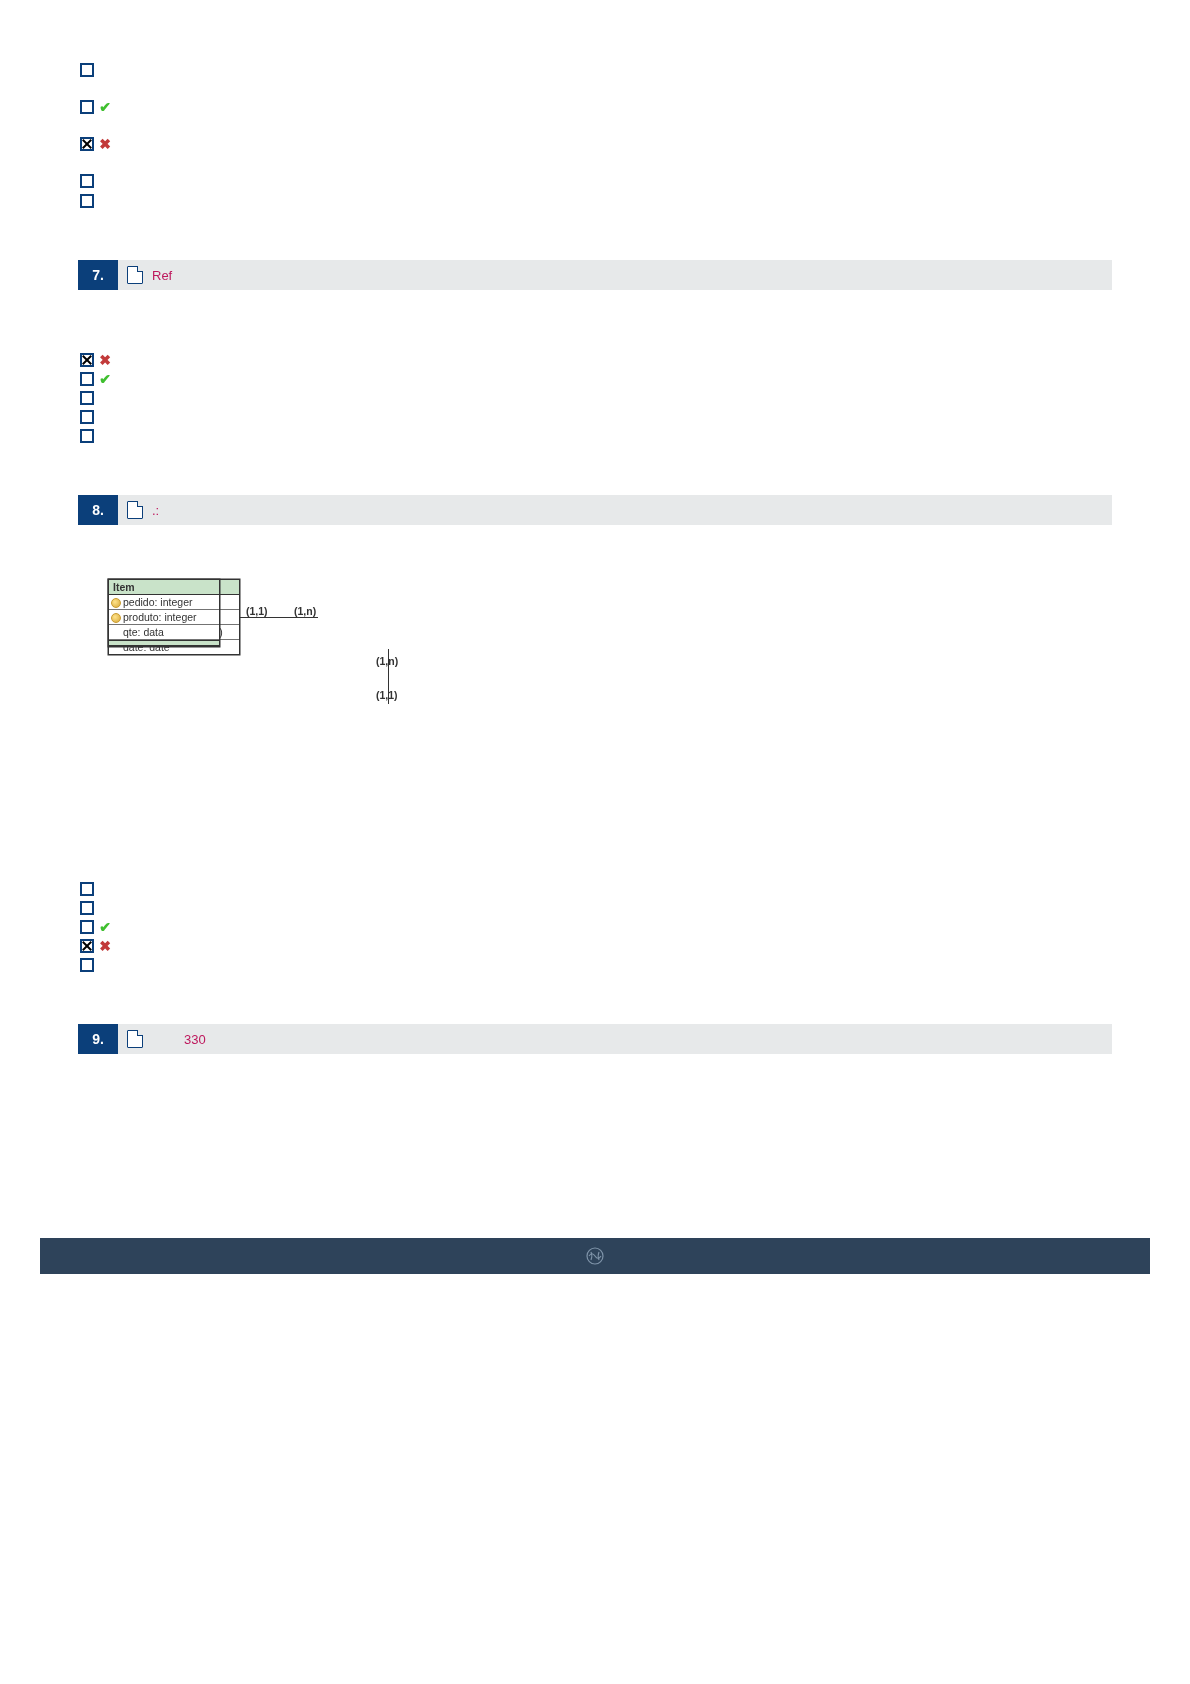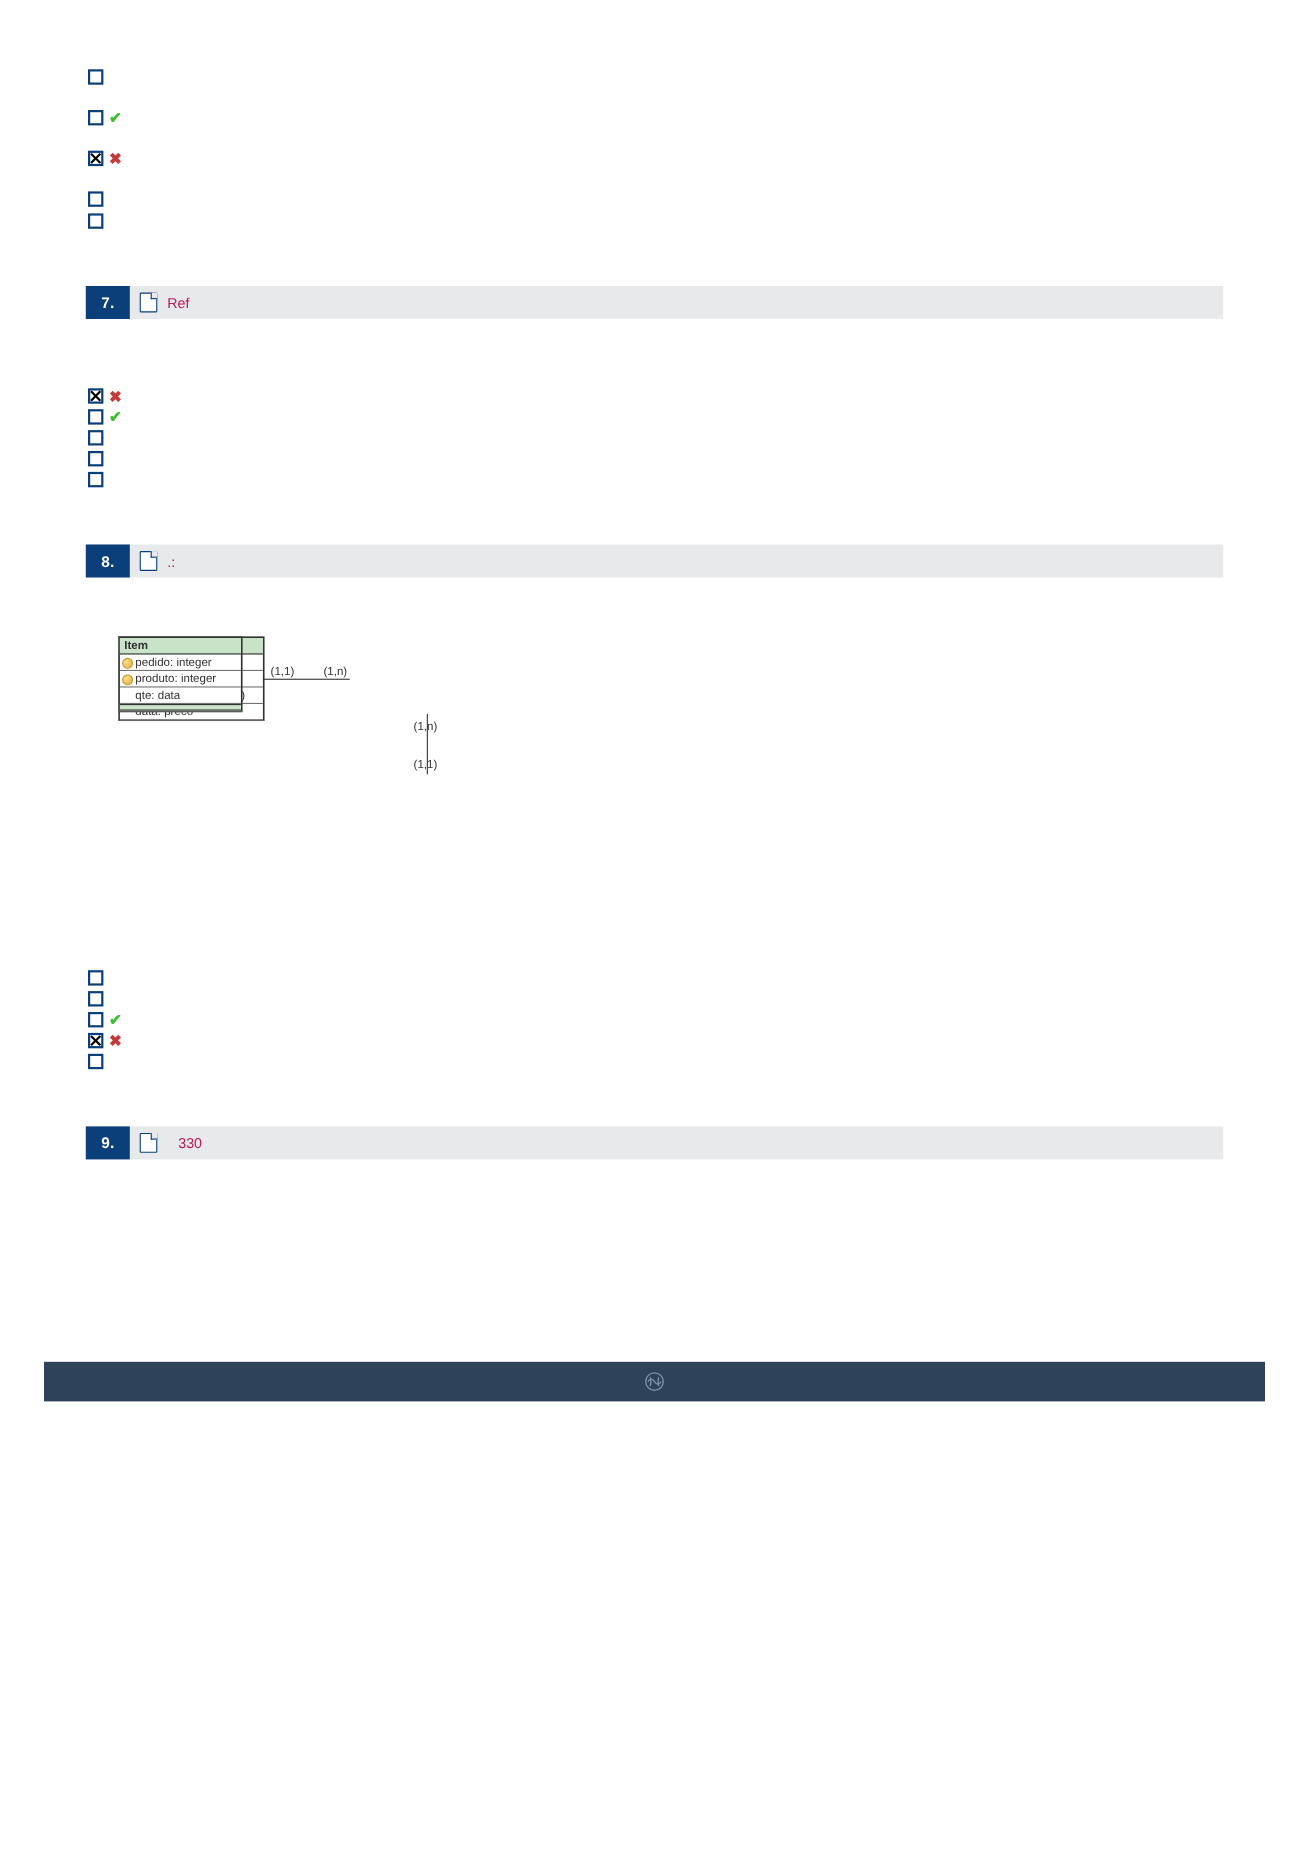--- a/index.html
+++ b/index.html
@@ -152,21 +152,21 @@
     background: radial-gradient(circle at 3px 3px, #ffe38a, #d7a83a);
   }
   .entity .sep {
     height: 4px;
     border-top: 1px solid #333;
     border-bottom: 1px solid #333;
     background: #c9e3c9;
   }
   .er-label {
     position: absolute;
-    font-weight: normal;
+    font-weight: bold;
     font-size: 10.5px;
   }
   .er-line {
     position: absolute;
     background: #333;
   }
 
   .footer-bar {
     height: 36px;
     background: #2e435a;
@@ -246,21 +246,21 @@
 
   <div style="height:30px"></div>
 
   <div class="er-wrap">
 
     <div class="entity" style="left:0; top:0; width:130px;">
       <div class="title">Pedido</div>
       <div class="row pk">numero: serial</div>
       <div class="row pk">cliente: integer</div>
       <div class="row">vendedor: vachar(20)</div>
-      <div class="row">data: preco</div>
+      <div class="row">date: date</div>
     </div>
 
     <div class="entity" style="left:210; top:0; width:110px;">
       <div class="title">Item</div>
       <div class="row pk">pedido: integer</div>
       <div class="row pk">produto: integer</div>
       <div class="row">qte: data</div>
       <div class="sep"></div>
     </div>
 
@@ -294,21 +294,21 @@
     <div class="answer-row">
       <span class="cb"></span>
     </div>
   </div>
 
   <div class="q-bar">
     <div class="q-num">9.</div>
     <div class="q-icon">
         <span class="doc-icon"></span>
       </div>
-    <div class="q-text" style="margin-left:16px;">330</div>
+    <div class="q-text" style="margin-left:38px;">330</div>
   </div>
 
 </div>
 
 <div class="footer-bar">
   <svg class="footer-icon" viewBox="0 0 24 24">
     <g fill="none" stroke="currentColor" stroke-width="1.2">
       <circle cx="12" cy="12" r="8"></circle>
       <path d="M6 12c2-3 4-3 6 0s4 3 6 0"></path>
       <path d="M8 8c1 2 1 6 0 8"></path>

